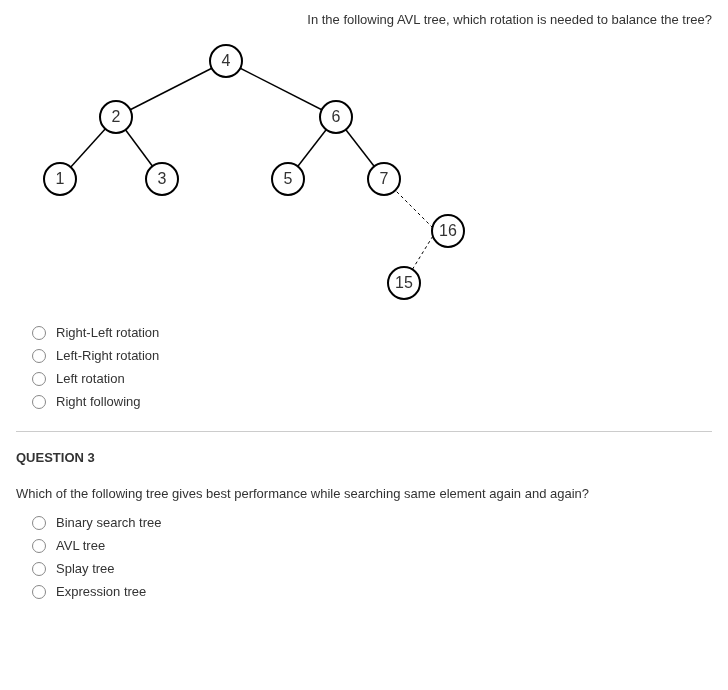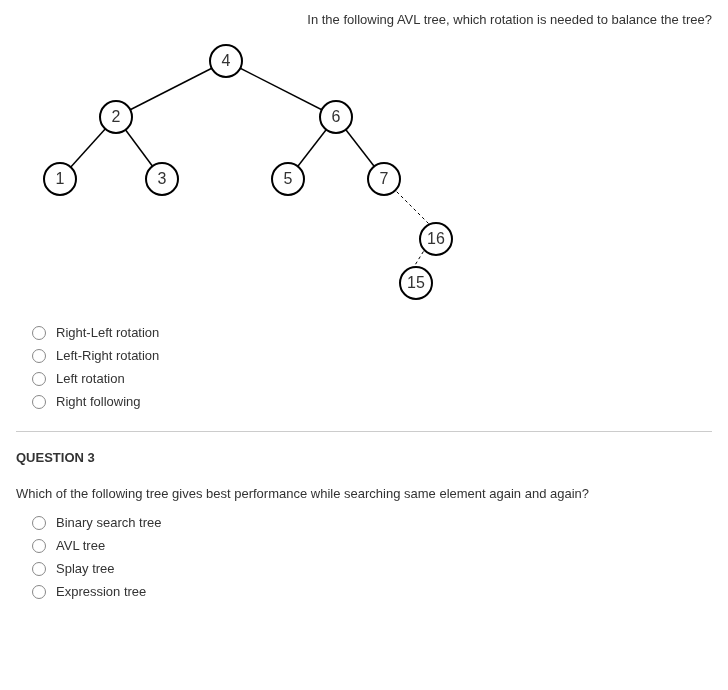--- a/index.html
+++ b/index.html
@@ -97,22 +97,22 @@
     <line x1="368" y1="142" x2="420" y2="194" stroke="#000" stroke-width="1" stroke-dasharray="3,3"></line>
     <line x1="420" y1="194" x2="388" y2="246" stroke="#000" stroke-width="1" stroke-dasharray="3,3"></line>
   </svg>
   <div class="node" style="left:210px; top:24px;">4</div>
   <div class="node" style="left:100px; top:80px;">2</div>
   <div class="node" style="left:320px; top:80px;">6</div>
   <div class="node" style="left:44px;  top:142px;">1</div>
   <div class="node" style="left:146px; top:142px;">3</div>
   <div class="node" style="left:272px; top:142px;">5</div>
   <div class="node" style="left:368px; top:142px;">7</div>
-  <div class="node" style="left:420px; top:194px;margin-top:8px;">16</div>
-  <div class="node" style="left:400px; top:246px;">15</div>
+  <div class="node" style="left:432px; top:194px;">16</div>
+  <div class="node" style="left:388px; top:246px;">15</div>
 </div>
 
 <div class="options">
   <div class="option-row">
     <span class="radio"></span>
     <span>Right-Left rotation</span>
   </div>
   <div class="option-row">
     <span class="radio"></span>
     <span>Left-Right rotation</span>

